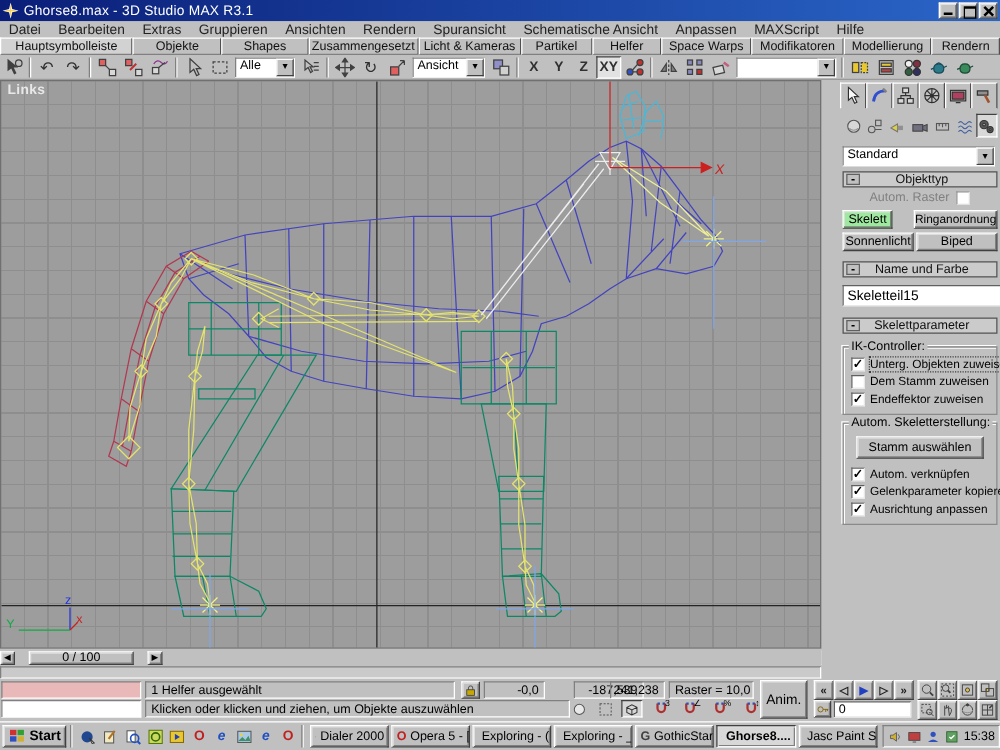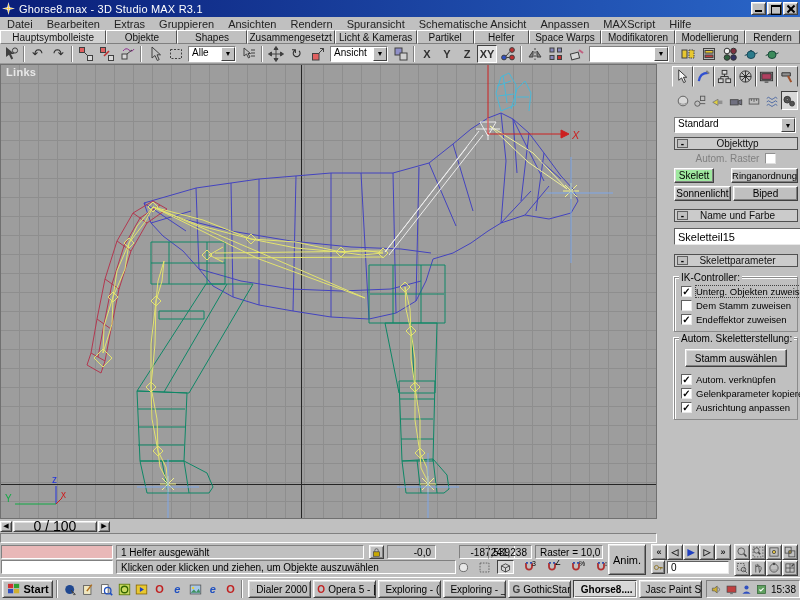--- a/index.html
+++ b/index.html
@@ -53,21 +53,21 @@
 .roll .rtitle{flex:1;text-align:center;padding-right:12px;color:#101010}
 .pbtn{background:#c0c0c0;border:1px solid;border-color:#fff #404040 #404040 #fff;box-shadow:inset -1px -1px 0 #808080,inset 1px 1px 0 #dcdcdc;font-size:10px;display:flex;align-items:center;justify-content:center;height:15px}
 .cbrow{display:flex;align-items:center;margin:3px 0 0 4px;font-size:10px;white-space:nowrap}
 .cb{width:11px;height:11px;background:#fff;border:1px solid;border-color:#606060 #e8e8e8 #e8e8e8 #606060;margin-right:4px;display:flex;align-items:center;justify-content:center;font-size:10px;font-weight:bold;line-height:9px;flex:0 0 auto}
 .grp{border:1px solid #8a8a8a;box-shadow:1px 1px 0 #fff inset, -1px -1px 0 #fff;margin:6px 2px 0 2px;padding:2px 2px 5px 2px;position:relative}
 .grp-label{position:absolute;top:-6px;left:4px;background:#c0c0c0;padding:0 2px;font-size:10px}
 
 #timeslider{left:0;top:519px;width:657px;height:14px;background:#c0c0c0;display:flex;align-items:center}
 #ts-track{position:absolute;left:0;top:519px;width:657px;height:13px;border:1px solid;border-color:#808080 #fff #fff #808080}
 .ts-btn{width:12px;height:11px;font-size:7px;z-index:2}
-#ts-handle{width:84px;height:11px;font-size:14px;z-index:2;margin:0 1px}
+#ts-handle{width:84px;height:11px;font-size:10px;z-index:2;margin:0 11px}
 #trackbar{left:0;top:533px;width:657px;height:10px;background:#cacaca;border:1px solid;border-color:#808080 #fff #fff #808080}
 #statusbar{left:0;top:543px;width:800px;height:34px;background:#c0c0c0}
 .stfield{position:absolute;height:14px;border:1px solid;border-color:#808080 #fff #fff #808080;display:flex;align-items:center;padding:0 4px;font-size:10px;white-space:nowrap;overflow:hidden}
 .sticon{position:absolute;width:17px;height:14px;display:flex;align-items:center;justify-content:center}
 .navbtn{position:absolute;width:16px;height:16px;display:flex;align-items:center;justify-content:center}
 .pbbtn{position:absolute;width:16px;height:16px;font-size:9px;font-weight:bold;color:#202020}
 
 #taskbar{left:0;top:577px;width:800px;height:23px;background:#c0c0c0;border-top:1px solid #ffffff;display:flex;align-items:center}
 #startbtn{width:52px;height:18px;margin-left:2px;display:flex;align-items:center;justify-content:center;font-weight:bold;font-size:11px;gap:3px}
 .ql{width:16px;height:16px;margin-left:2px;display:flex;align-items:center;justify-content:center;font-size:11px;font-weight:bold}

